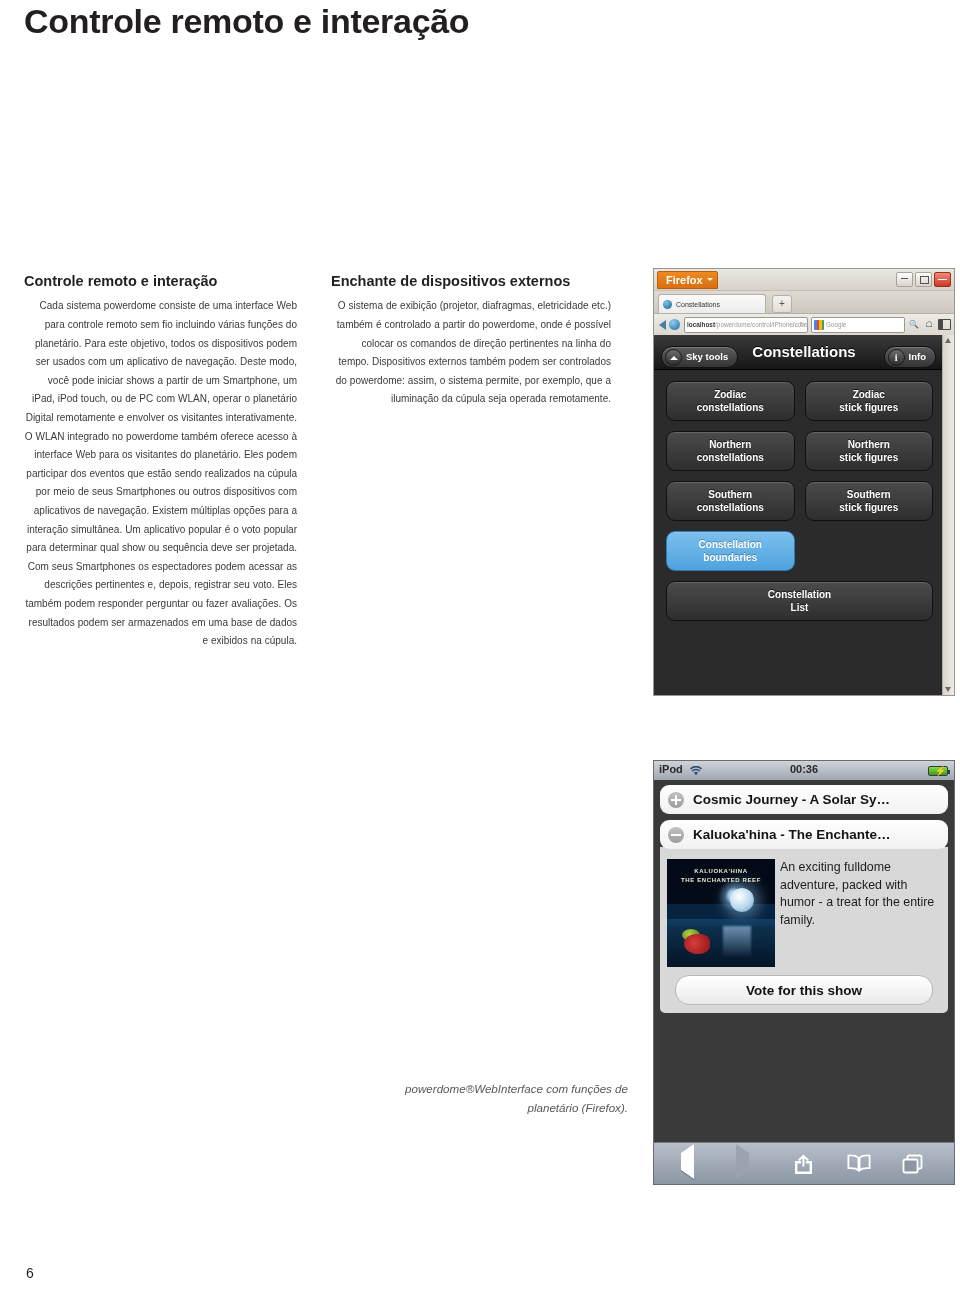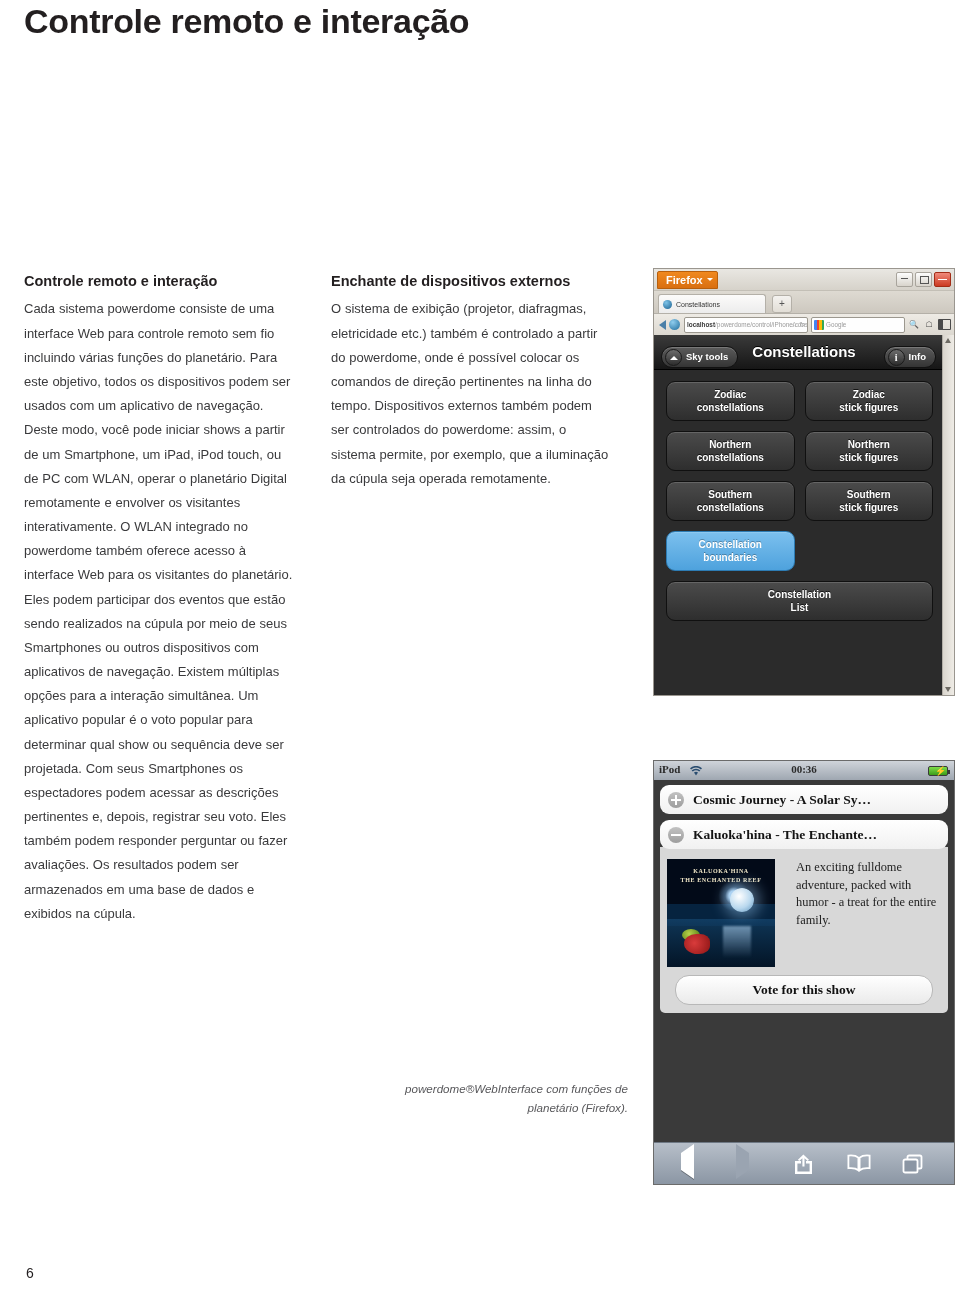--- a/index.html
+++ b/index.html
@@ -36,25 +36,25 @@
     width: 280px;
   }
   .col-head {
     font-size: 14.5px;
     font-weight: bold;
     color: #231f20;
     margin: 0 0 5px 0;
     line-height: 1.55;
   }
   .col-body {
-    font-size: 13px;
+    font-size: 10px;
     line-height: 1.86;
     color: #3a3a3c;
     margin: 0;
-    text-align: left;
+    text-align: right;
     word-spacing: 0.2px;
   }
 
   
   .caption {
     position: absolute;
     left: 331px; top: 1080px;
     width: 297px;
     text-align: right;
     font-size: 11.6px;
@@ -377,21 +377,21 @@
 
   
   .ipod {
     position: absolute;
     left: 653px; top: 760px;
     width: 302px; height: 425px;
     background: #3a3a3a;
     border: 1px solid #6b6b6b;
     box-sizing: border-box;
     overflow: hidden;
-    font-family: Liberation Serif, serif;
+    font-family: Liberation Sans, sans-serif;
   }
   .ios-status {
     height: 19px;
     background: linear-gradient(#cfd4da, #9fa7b1);
     position: relative;
     font-size: 11px;
     color: #2a2a2a;
     font-weight: bold;
   }
   .ios-carrier { position: absolute; left: 5px; top: 2px; }
@@ -463,21 +463,21 @@
   }
   .panel {
     background: #d8d8d8;
     border-radius: 0 0 5px 5px;
     padding: 6px 7px 8px 7px;
     margin-top: -8px;
     padding-top: 12px;
   }
   .panel-top {
     display: flex;
-    gap: 21px;
+    gap: 5px;
   }
   .poster {
     flex: none;
     width: 108px; height: 108px;
     background:
       radial-gradient(circle at 62% 34%, rgba(190,225,255,.95) 0 5%, rgba(120,175,225,.35) 9%, rgba(0,0,0,0) 16%),
       linear-gradient(#020a18 0 42%, #06233f 42% 62%, #031628 62% 100%);
     position: relative;
     overflow: hidden;
   }

